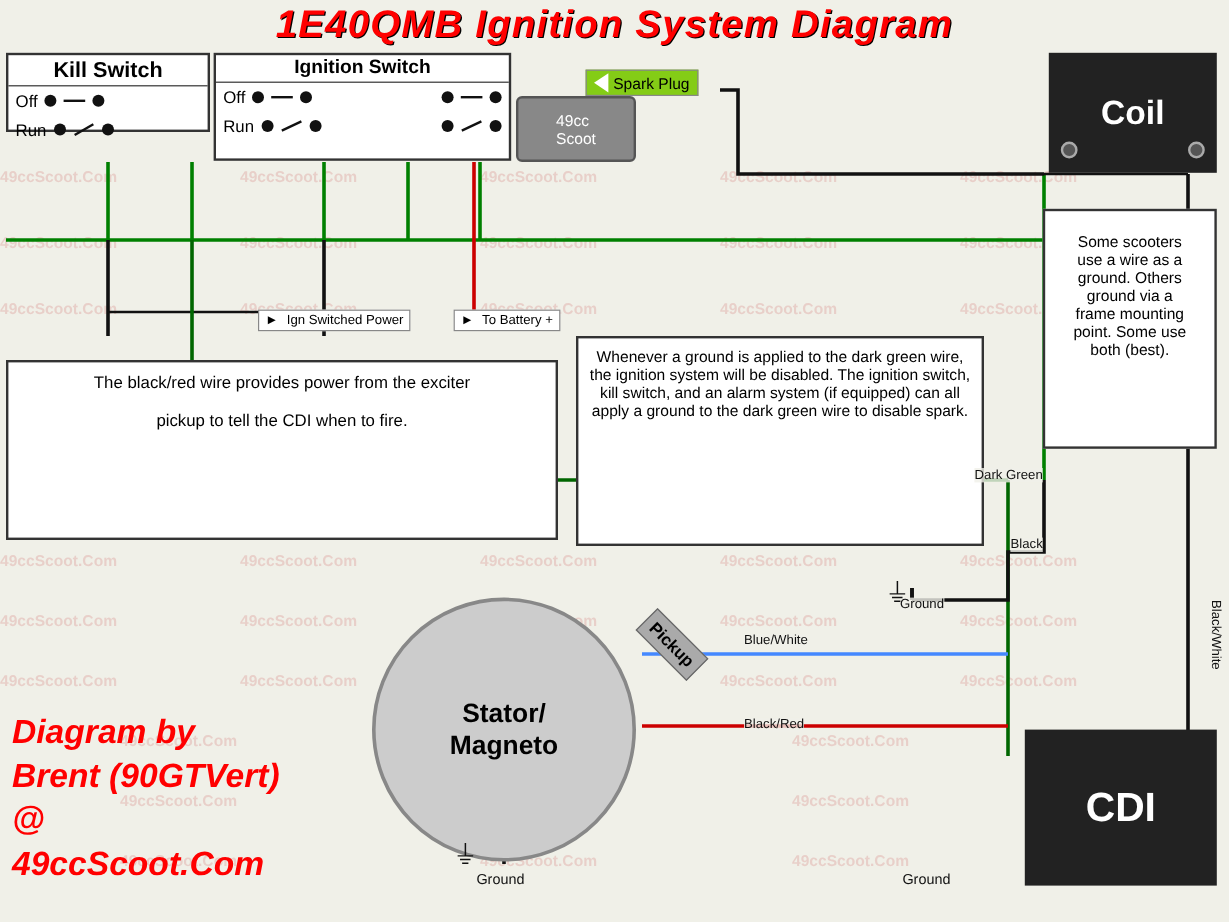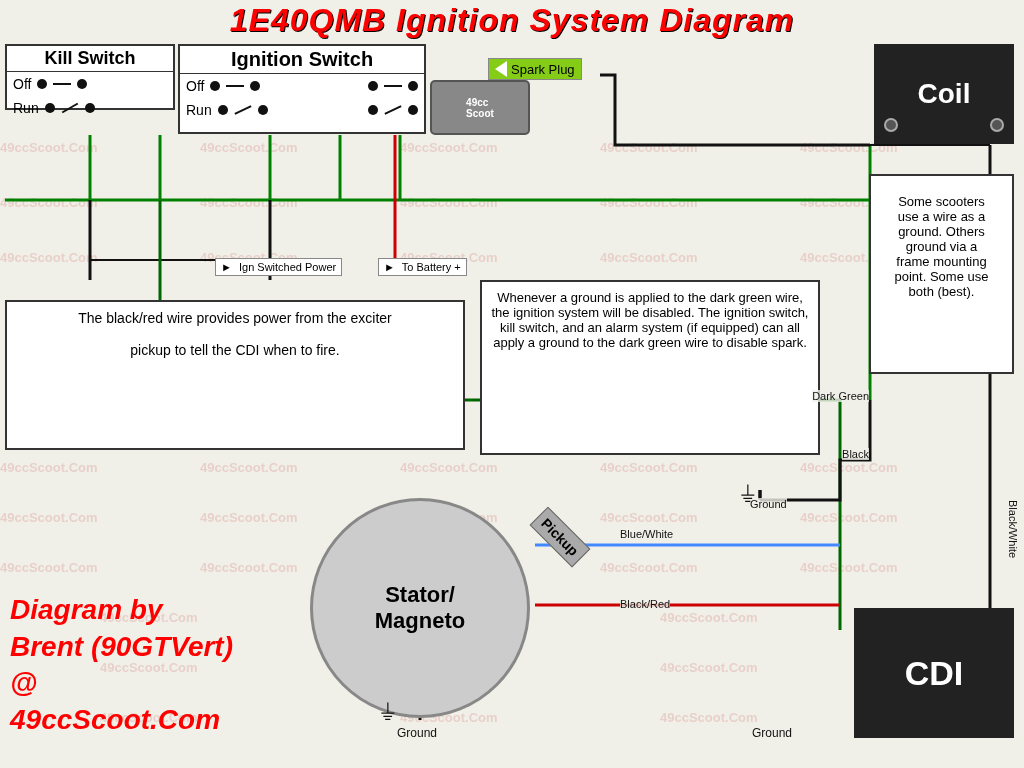--- a/index.html
+++ b/index.html
@@ -89,21 +89,21 @@
       position: absolute;
       top: 44px;
       left: 178px;
       width: 248px;
       height: 90px;
       border: 2px solid #333;
       background: white;
       z-index: 10;
     }
     .ignition-switch-title {
-      font-size: 20px;
+      font-size: 16px;
       font-weight: bold;
       text-align: center;
       border-bottom: 1px solid #333;
       padding: 2px 0;
     }
 
     
     .coil-box {
       position: absolute;
       top: 44px;
@@ -474,14 +474,14 @@
   <polyline points="990,145 990,640" fill="none" stroke="#111111" stroke-width="3"></polyline>
   <polyline points="990,640 860,640" fill="none" stroke="#111111" stroke-width="3"></polyline>
   <polyline points="990,145 870,145" fill="none" stroke="#111111" stroke-width="2"></polyline>
 
   <polyline points="420,720 420,700" fill="none" stroke="#111111" stroke-width="3"></polyline>
 
   <polyline points="760,490 760,500 760,490" fill="none" stroke="#111111" stroke-width="3"></polyline>
 </svg>
 
 <div style="position:absolute;top:80px;left:430px;width:100px;height:55px;background:#888;border:2px solid #555;border-radius:5px;z-index:12;display:flex;align-items:center;justify-content:center">
-  <span style="color:white;font-size:10px;font-weight:bold">49cc<br>Scoot</span>
+  <span style="color:white;font-size:13px;font-weight:normal">49cc<br>Scoot</span>
 </div>
 
 </body></html>

